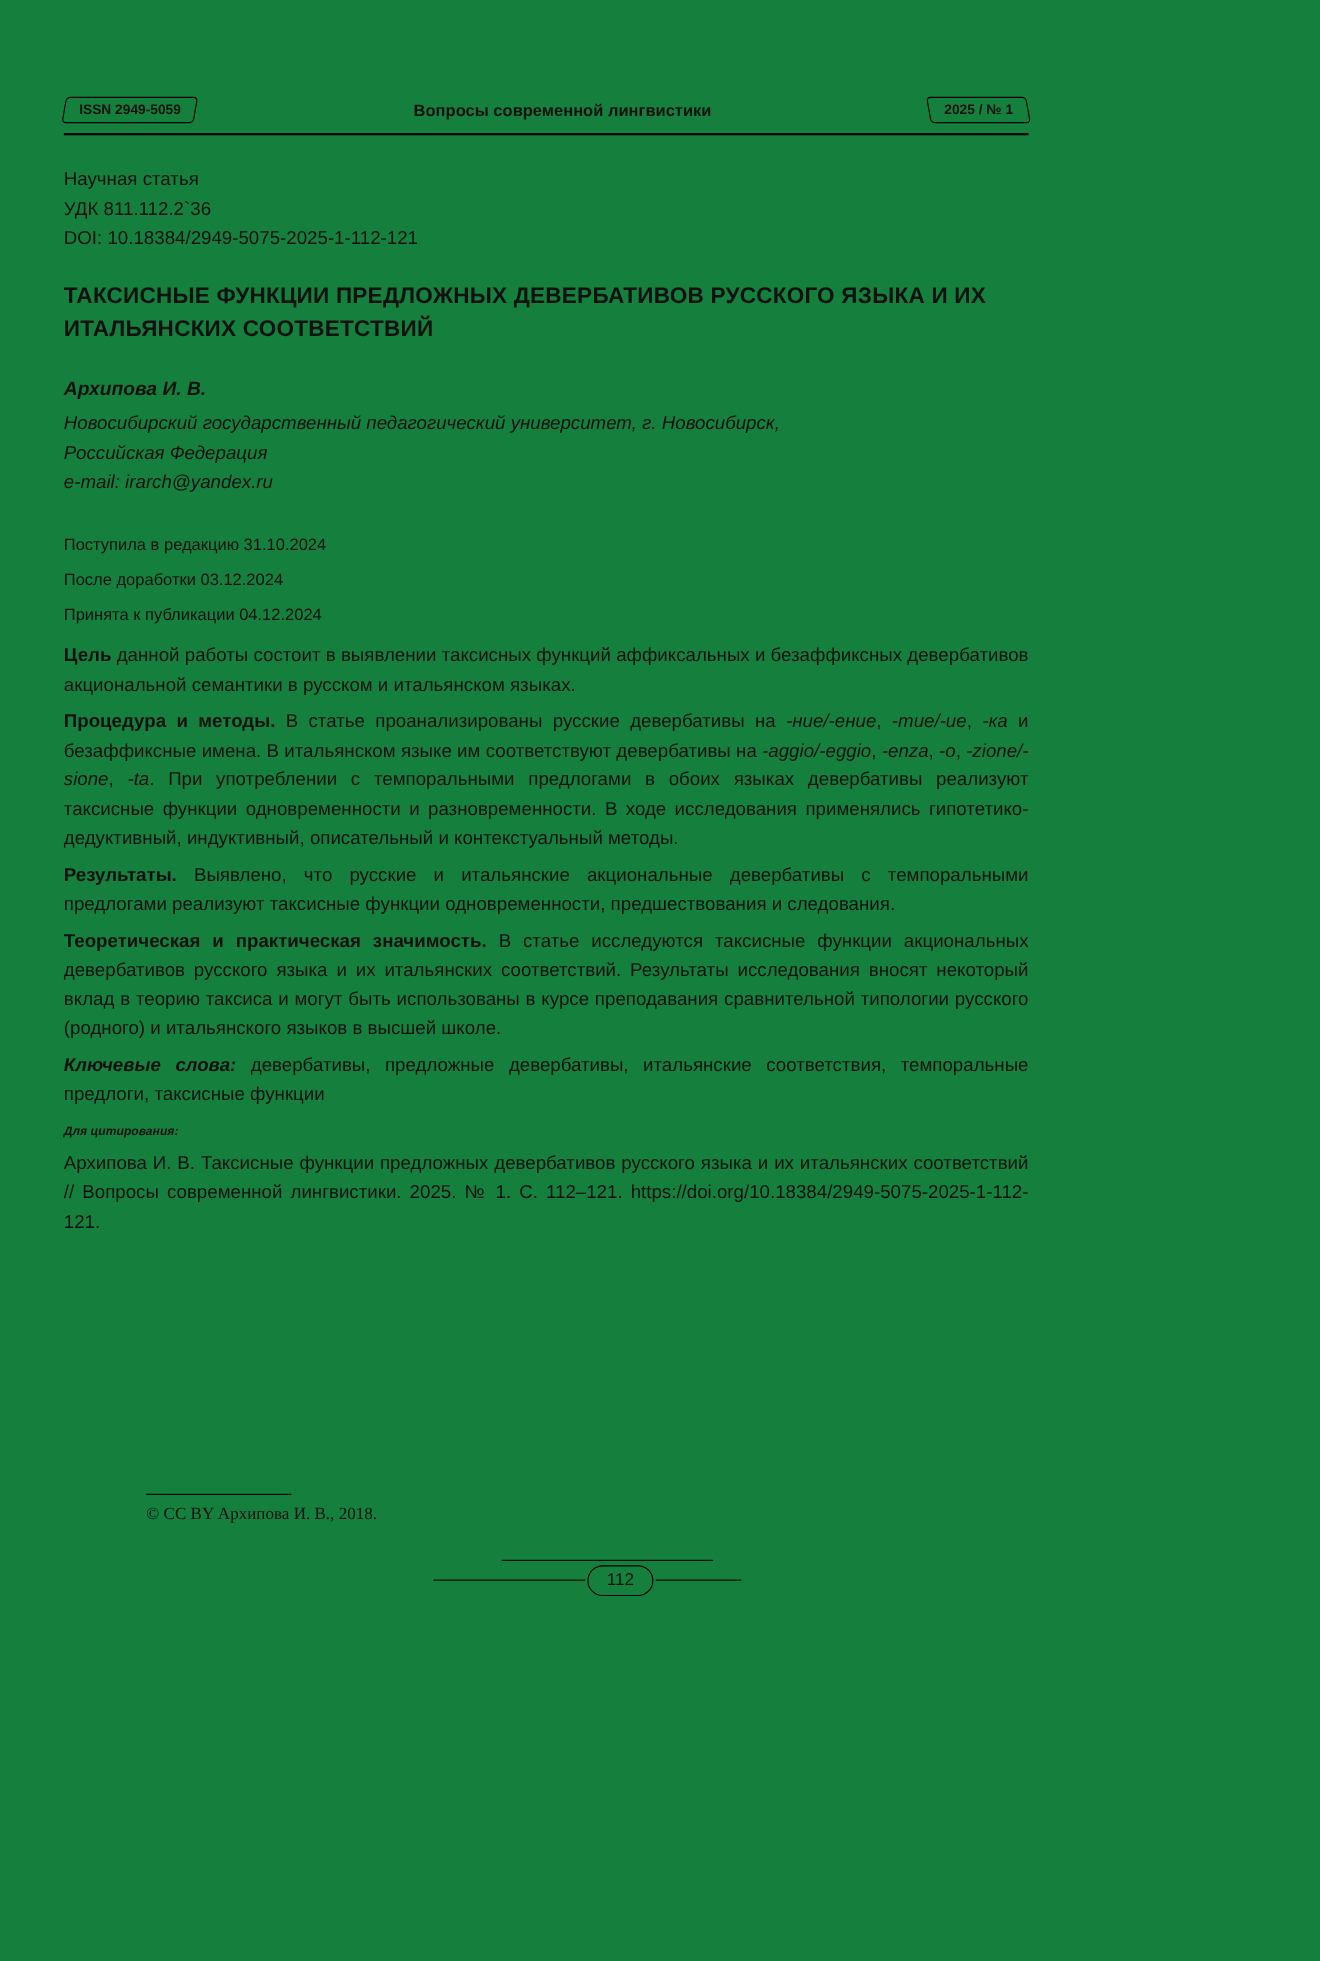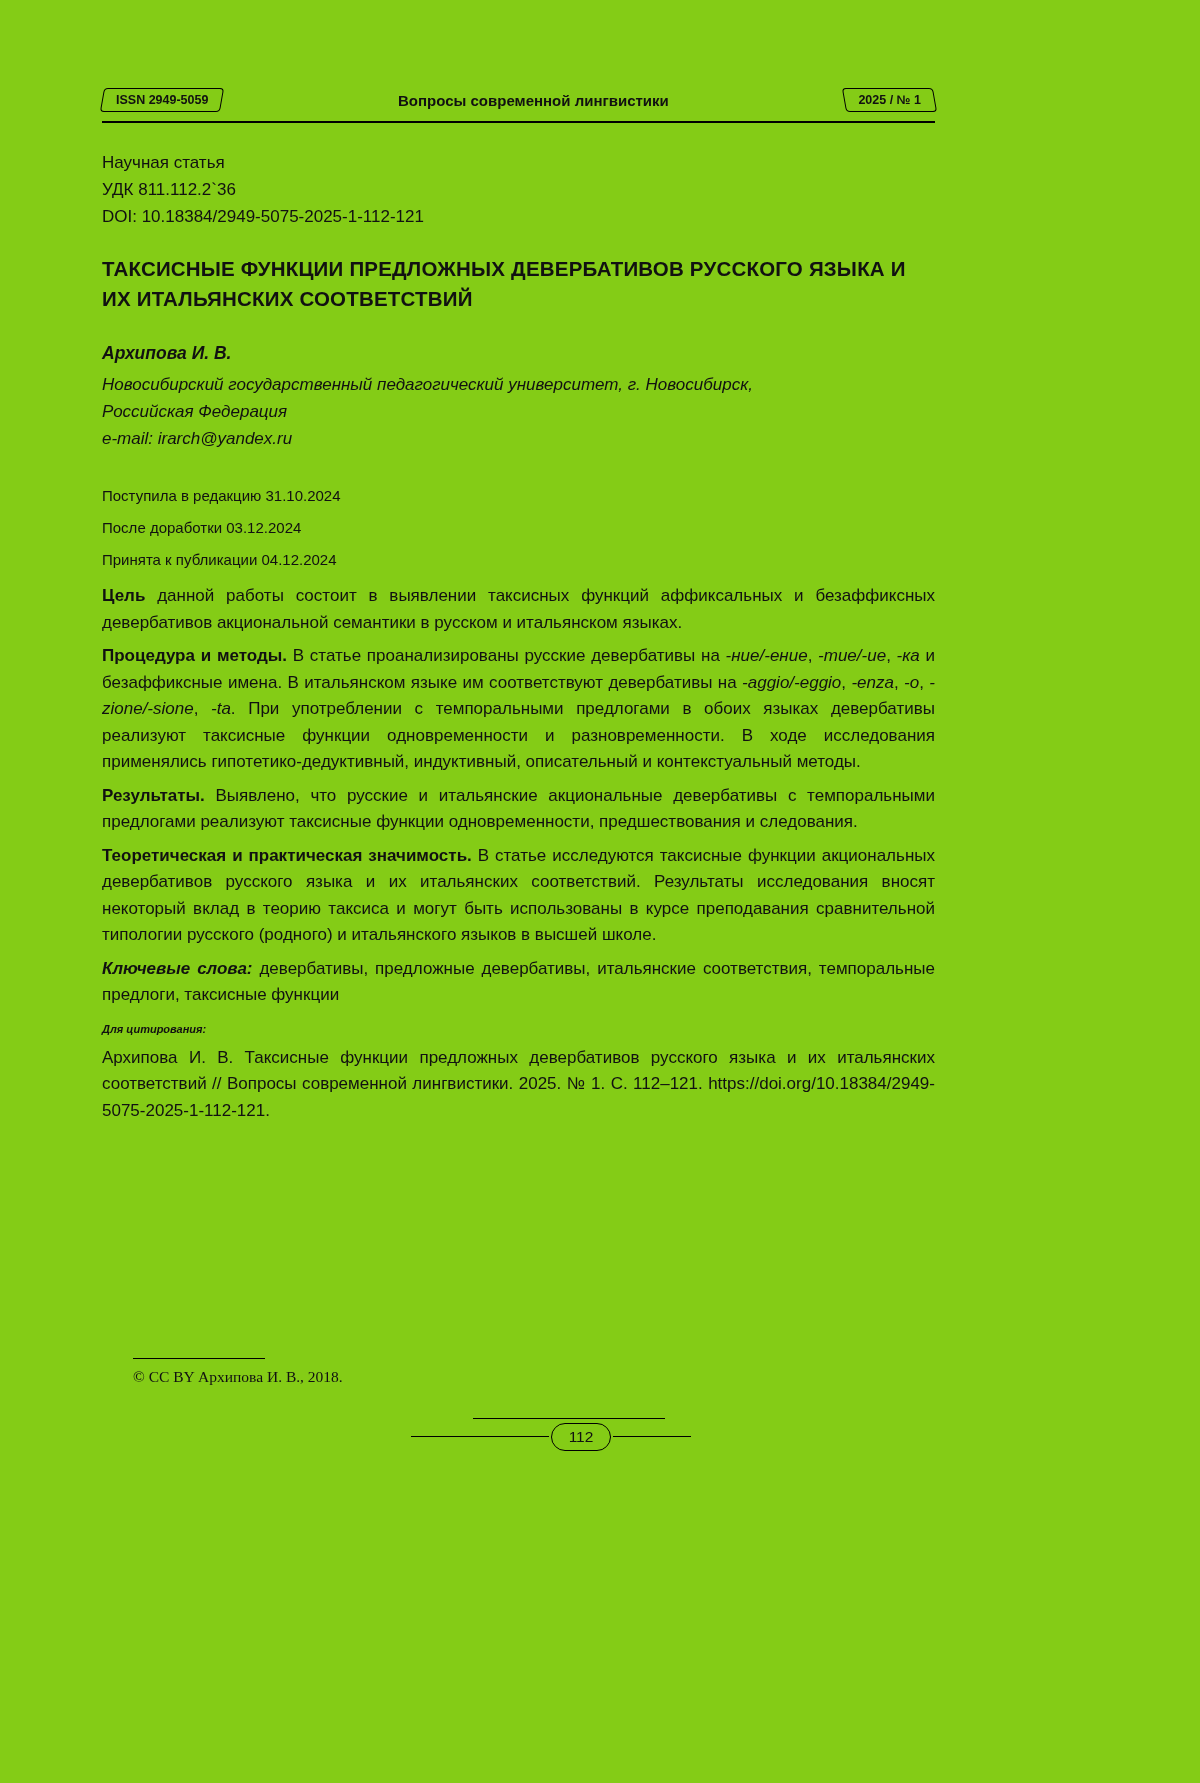--- a/index.html
+++ b/index.html
@@ -3,22 +3,22 @@
 <meta charset="utf-8">
 <style>
   * { margin: 0; padding: 0; box-sizing: border-box; }
   html, body { background: #ffffff; }
   body { width: 1200px; font-family: "Liberation Sans", sans-serif; color: #111; }
 
   .page {
     position: relative;
     width: 1200px;
     height: 1783px;
-    background: #84cc16;
-    padding: 88px 265px 0 102px;
+    background: #15803d;
+    padding: 88px 265px 0 58px;
   }
 
   
   .header {
     display: flex;
     align-items: center;
     justify-content: space-between;
     border-bottom: 2.5px solid #000;
     padding-bottom: 9px;
   }
@@ -81,21 +81,21 @@
     left: 133px;
     top: 1358px;
     width: 600px;
   }
   .fn-rule { width: 132px; border-top: 1.6px solid #000; margin-bottom: 9px; }
   .fn-text { font-family: "Liberation Serif", serif; font-size: 15.5px; }
 
   
   .pagenum {
     position: absolute;
-    left: 351px;
+    left: 334px;
     top: 1418px;
     width: 400px;
   }
   .pn-topline {
     margin-left: 122px;
     width: 192px;
     border-top: 1.8px solid #000;
   }
   .pn-row {
     margin-top: 4px;

